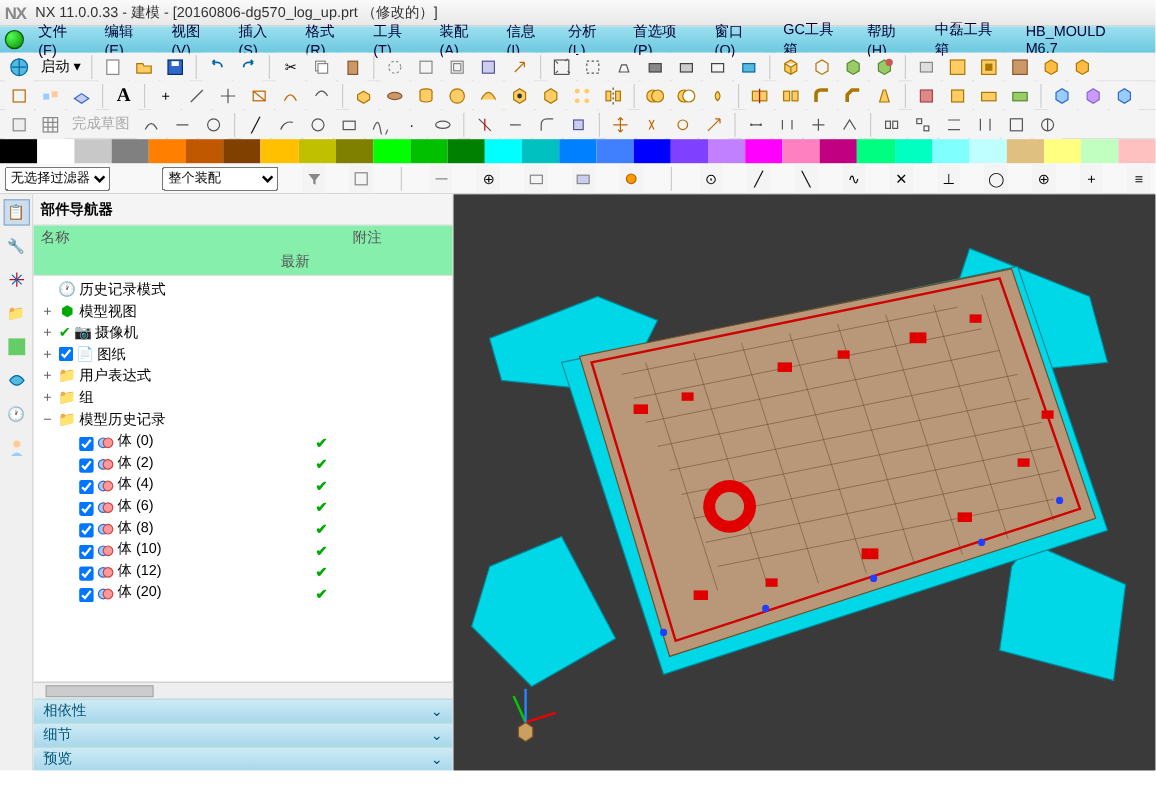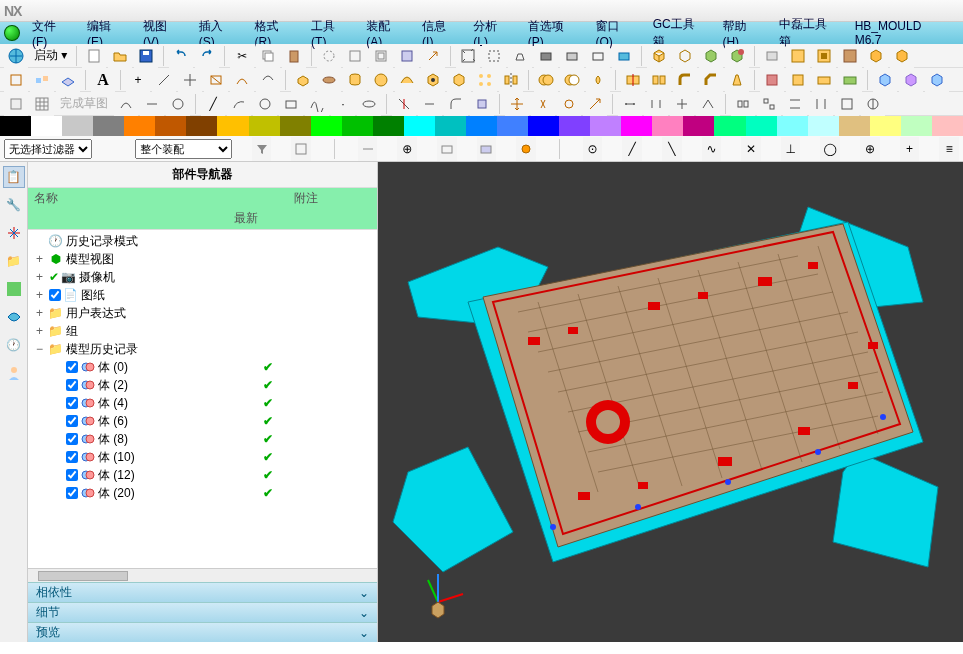--- a/index.html
+++ b/index.html
@@ -21,45 +21,46 @@
 .color-sw { flex: 1; height: 100%; }
 
 .filter-row { height: 26px; display: flex; align-items: center; padding: 0 4px; background: #f8f8f8; border-bottom: 1px solid #ccc; gap: 20px; }
 .filter-row select { height: 20px; font-size: 11px; }
 
 .main { display: flex; height: calc(654px - 22px - 22px - 28px - 28px - 28px - 20px - 26px); }
 .side-icons { width: 28px; background: #f0f0f0; border-right: 1px solid #ccc; display: flex; flex-direction: column; align-items: center; padding-top: 4px; gap: 6px; }
 .side-ic { width: 22px; height: 22px; display:flex; align-items:center; justify-content:center; }
 
 .nav-panel { width: 350px; background: #fff; border-right: 1px solid #ccc; display:flex; flex-direction:column; }
-.nav-header { padding: 4px 6px; background: #f4f4f4; font-weight: bold; border-bottom:1px solid #ddd;text-align:center;}
+.nav-header { padding: 4px 6px; background: #f4f4f4; font-weight: bold; border-bottom:1px solid #ddd;}
 .nav-cols { display:flex; padding: 2px 6px; background:#86efac; border-bottom:1px solid #ddd; font-size:11px; color:#555;}
 .nav-cols span:nth-child(1){width:200px;} .nav-cols span:nth-child(2){width:60px;margin-top:20px;} .nav-cols span:nth-child(3){width:40px;}
 .tree { flex:1; overflow:auto; padding: 2px 4px; }
 .tree-row { display:flex; align-items:center; height:18px; padding-left:4px; gap:3px;}
 .tree-row .exp { width:10px; color:#666; cursor:pointer; }
 .tree-row .chk { width:12px; height:12px; }
 .tree-ic { width:14px; height:14px; display:inline-flex; align-items:center; justify-content:center; }
-.tree-check-col { margin-left: auto; margin-right: 100px; color:#0a0; font-weight:bold;} .indent2{padding-left:34px;}
+.tree-check-col { margin-left: auto; margin-right: 100px; color:#0a0; font-weight:bold;} .indent2{padding-left:34px;align-items:flex-end;}
 .scroll-h { height:14px; background:#eee; border-top:1px solid #ccc; position:relative;}
 .scroll-h .thumb{position:absolute;left:10px;top:2px;height:10px;width:90px;background:#ccc;border:1px solid #aaa;}
 
 .sect { height:20px; display:flex; align-items:center; justify-content:space-between; padding:0 8px; background:linear-gradient(#cfeaf6,#a8d8ec); border-top:1px solid #9cc; color:#057;}
 .sect .chev{color:#057;}
 
 .viewport { flex:1; background:#3a3a3a; position:relative; overflow:hidden;}
 .vp-img { position:absolute; inset:0; }
 
 svg { display:block; }
 </style>
 </head>
 <body>
 
 <div class="title-bar">
   <span class="nx-logo">NX</span>
+  <span class="title-text">NX 11.0.0.33 - 建模 - [20160806-dg570_log_up.prt （修改的）]</span>
 </div>
 
 <div class="menu-bar">
   <span class="circ-btn"></span>
   <span class="m">文件(F)</span>
   <span class="m">编辑(E)</span>
   <span class="m">视图(V)</span>
   <span class="m">插入(S)</span>
   <span class="m">格式(R)</span>
   <span class="m">工具(T)</span>

